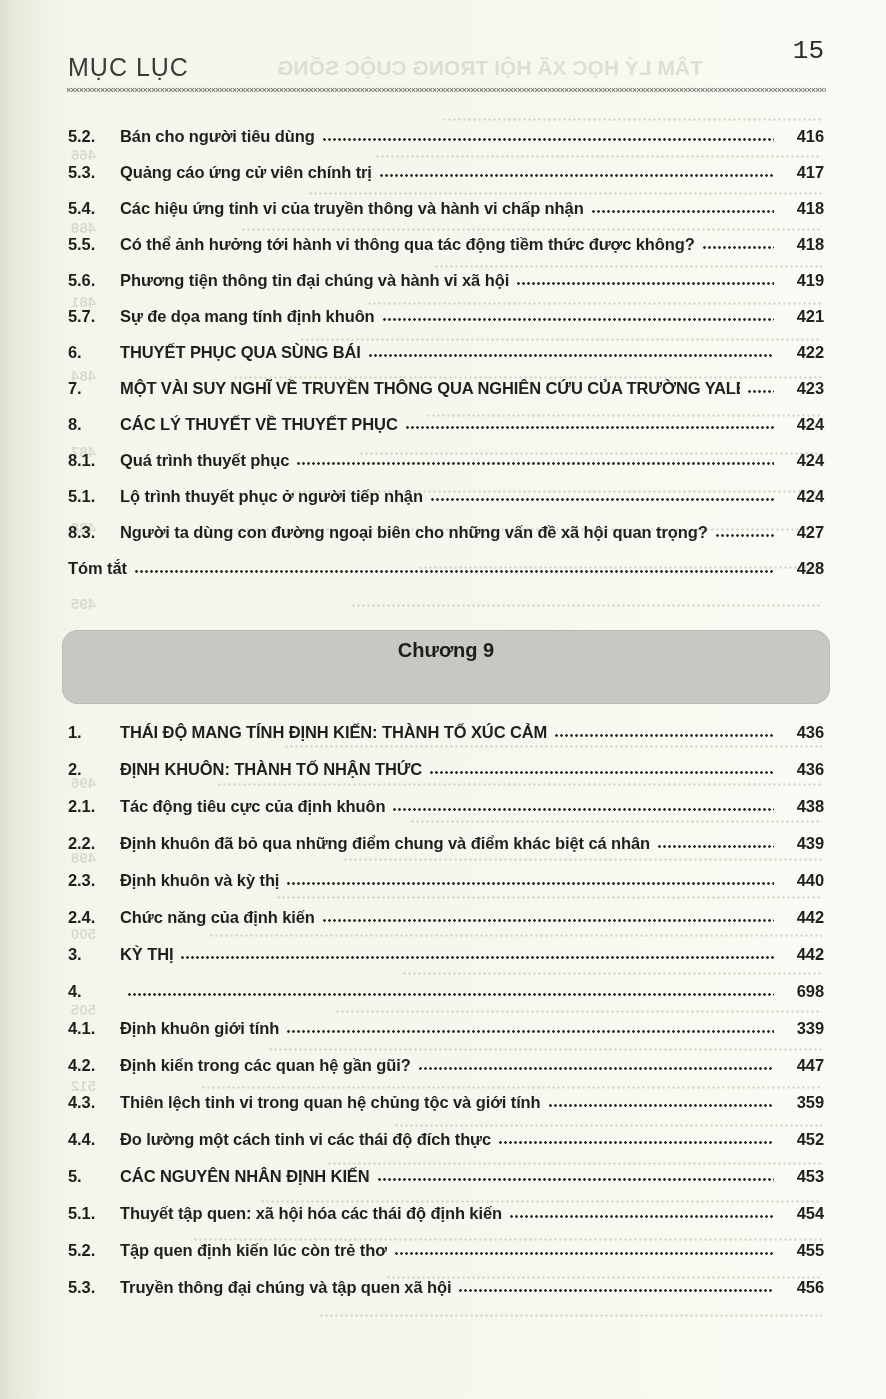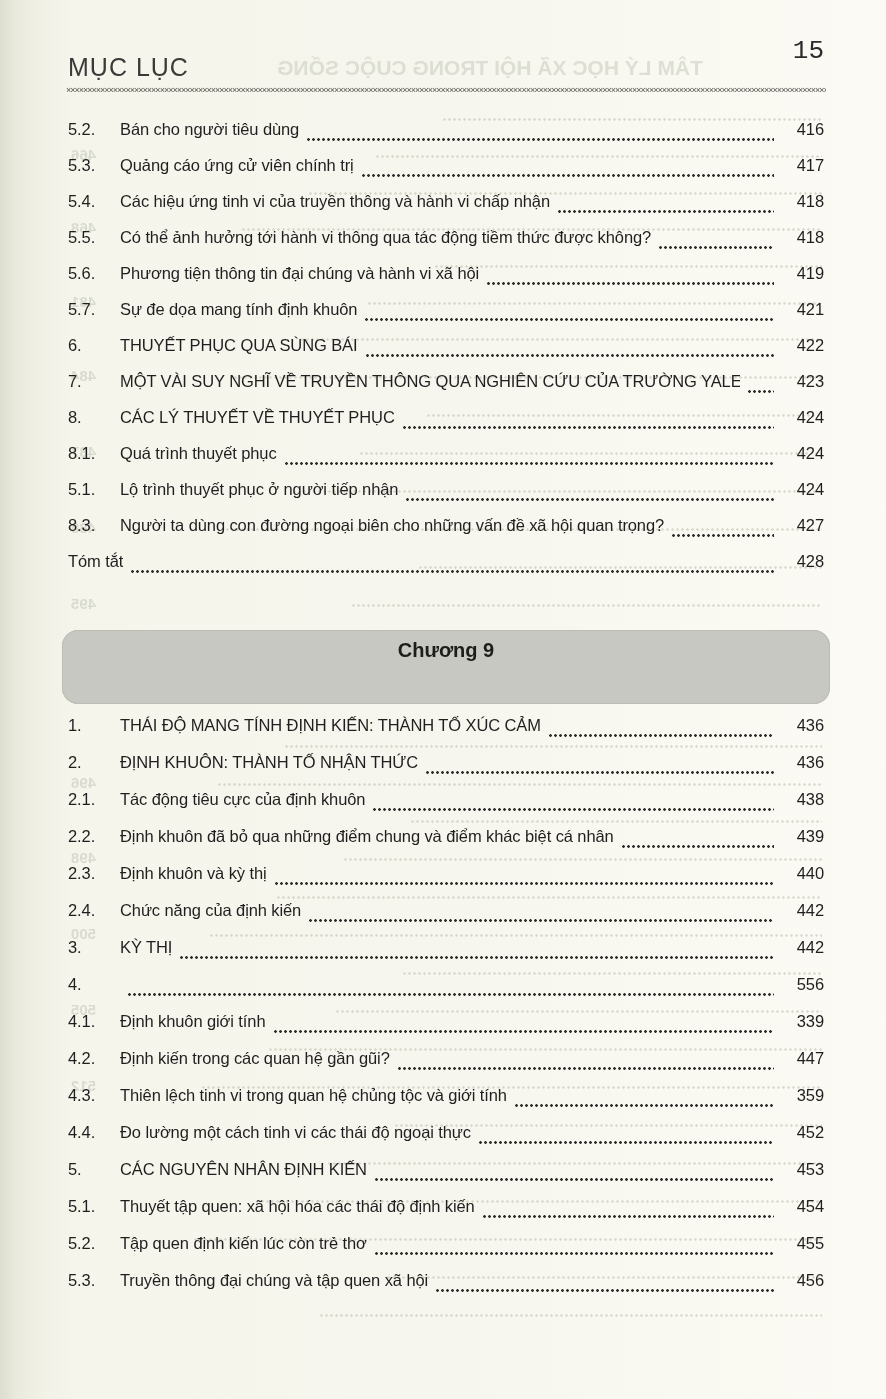--- a/index.html
+++ b/index.html
@@ -13,22 +13,22 @@
     font-size:26px;color:#2b2b2b;}
   .squiggle{position:absolute;left:66px;right:60px;top:85px;height:11px;overflow:hidden;
     font-size:9px;letter-spacing:-1px;color:#55554f;line-height:11px;white-space:nowrap;}
   .hdr-bleed{position:absolute;left:210px;top:56px;width:560px;text-align:center;
     font-size:21px;font-weight:bold;color:#c7ccbd;opacity:.55;transform:scaleX(-1);
     filter:blur(.6px);white-space:nowrap;}
   
   .toc{position:absolute;left:68px;right:62px;}
   #toc1{top:120px;}
   #toc2{top:716px;}
-  .row{display:flex;align-items:flex-start;height:26px;margin-bottom:10px;
-    font-size:16.5px;font-weight:normal;color:#1f1f1f;letter-spacing:-.1px;position:relative;z-index:2;}
+  .row{display:flex;align-items:flex-end;height:26px;margin-bottom:10px;
+    font-size:16.5px;font-weight:bold;color:#1f1f1f;letter-spacing:-.1px;position:relative;z-index:2;}
   #toc2 .row{margin-bottom:11px;}
   .row.gap{margin-top:9px;}
   .row .num{width:52px;flex:none;}
   .row .title{flex:none;white-space:nowrap;max-width:620px;overflow:hidden;}
   .row .dots{flex:1;min-width:14px;height:3px;align-self:flex-end;margin:0 4px 5px 7px;
     background-image:radial-gradient(circle,#2e2e2c 1.15px,transparent 1.55px);
     background-size:5px 3px;background-repeat:repeat-x;background-position:left bottom;}
   .row .pg{width:46px;flex:none;text-align:right;}
   
   .chapter-box{position:absolute;left:62px;right:56px;top:630px;height:74px;
@@ -224,21 +224,21 @@
   </div>
       <div class="row main gap">
     <span class="num">3.</span>
     <span class="title">KỲ THỊ</span>
     <span class="dots"></span>
     <span class="pg">442</span>
   </div>
       <div class="row main">
     <span class="num">4.</span>
     <span class="dots"></span>
-    <span class="pg">556</span>
+    <span class="pg">698</span>
   </div>
       <div class="row sub">
     <span class="num">4.1.</span>
     <span class="title">Định khuôn giới tính</span>
     <span class="dots"></span>
     <span class="pg">339</span>
   </div>
       <div class="row sub">
     <span class="num">4.2.</span>
     <span class="title">Định kiến trong các quan hệ gần gũi?</span>
@@ -246,21 +246,21 @@
     <span class="pg">447</span>
   </div>
       <div class="row sub">
     <span class="num">4.3.</span>
     <span class="title">Thiên lệch tinh vi trong quan hệ chủng tộc và giới tính</span>
     <span class="dots"></span>
     <span class="pg">359</span>
   </div>
       <div class="row sub">
     <span class="num">4.4.</span>
-    <span class="title">Đo lường một cách tinh vi các thái độ ngoại thực</span>
+    <span class="title">Đo lường một cách tinh vi các thái độ đích thực</span>
     <span class="dots"></span>
     <span class="pg">452</span>
   </div>
       <div class="row main gap">
     <span class="num">5.</span>
     <span class="title">CÁC NGUYÊN NHÂN ĐỊNH KIẾN</span>
     <span class="dots"></span>
     <span class="pg">453</span>
   </div>
       <div class="row sub">

